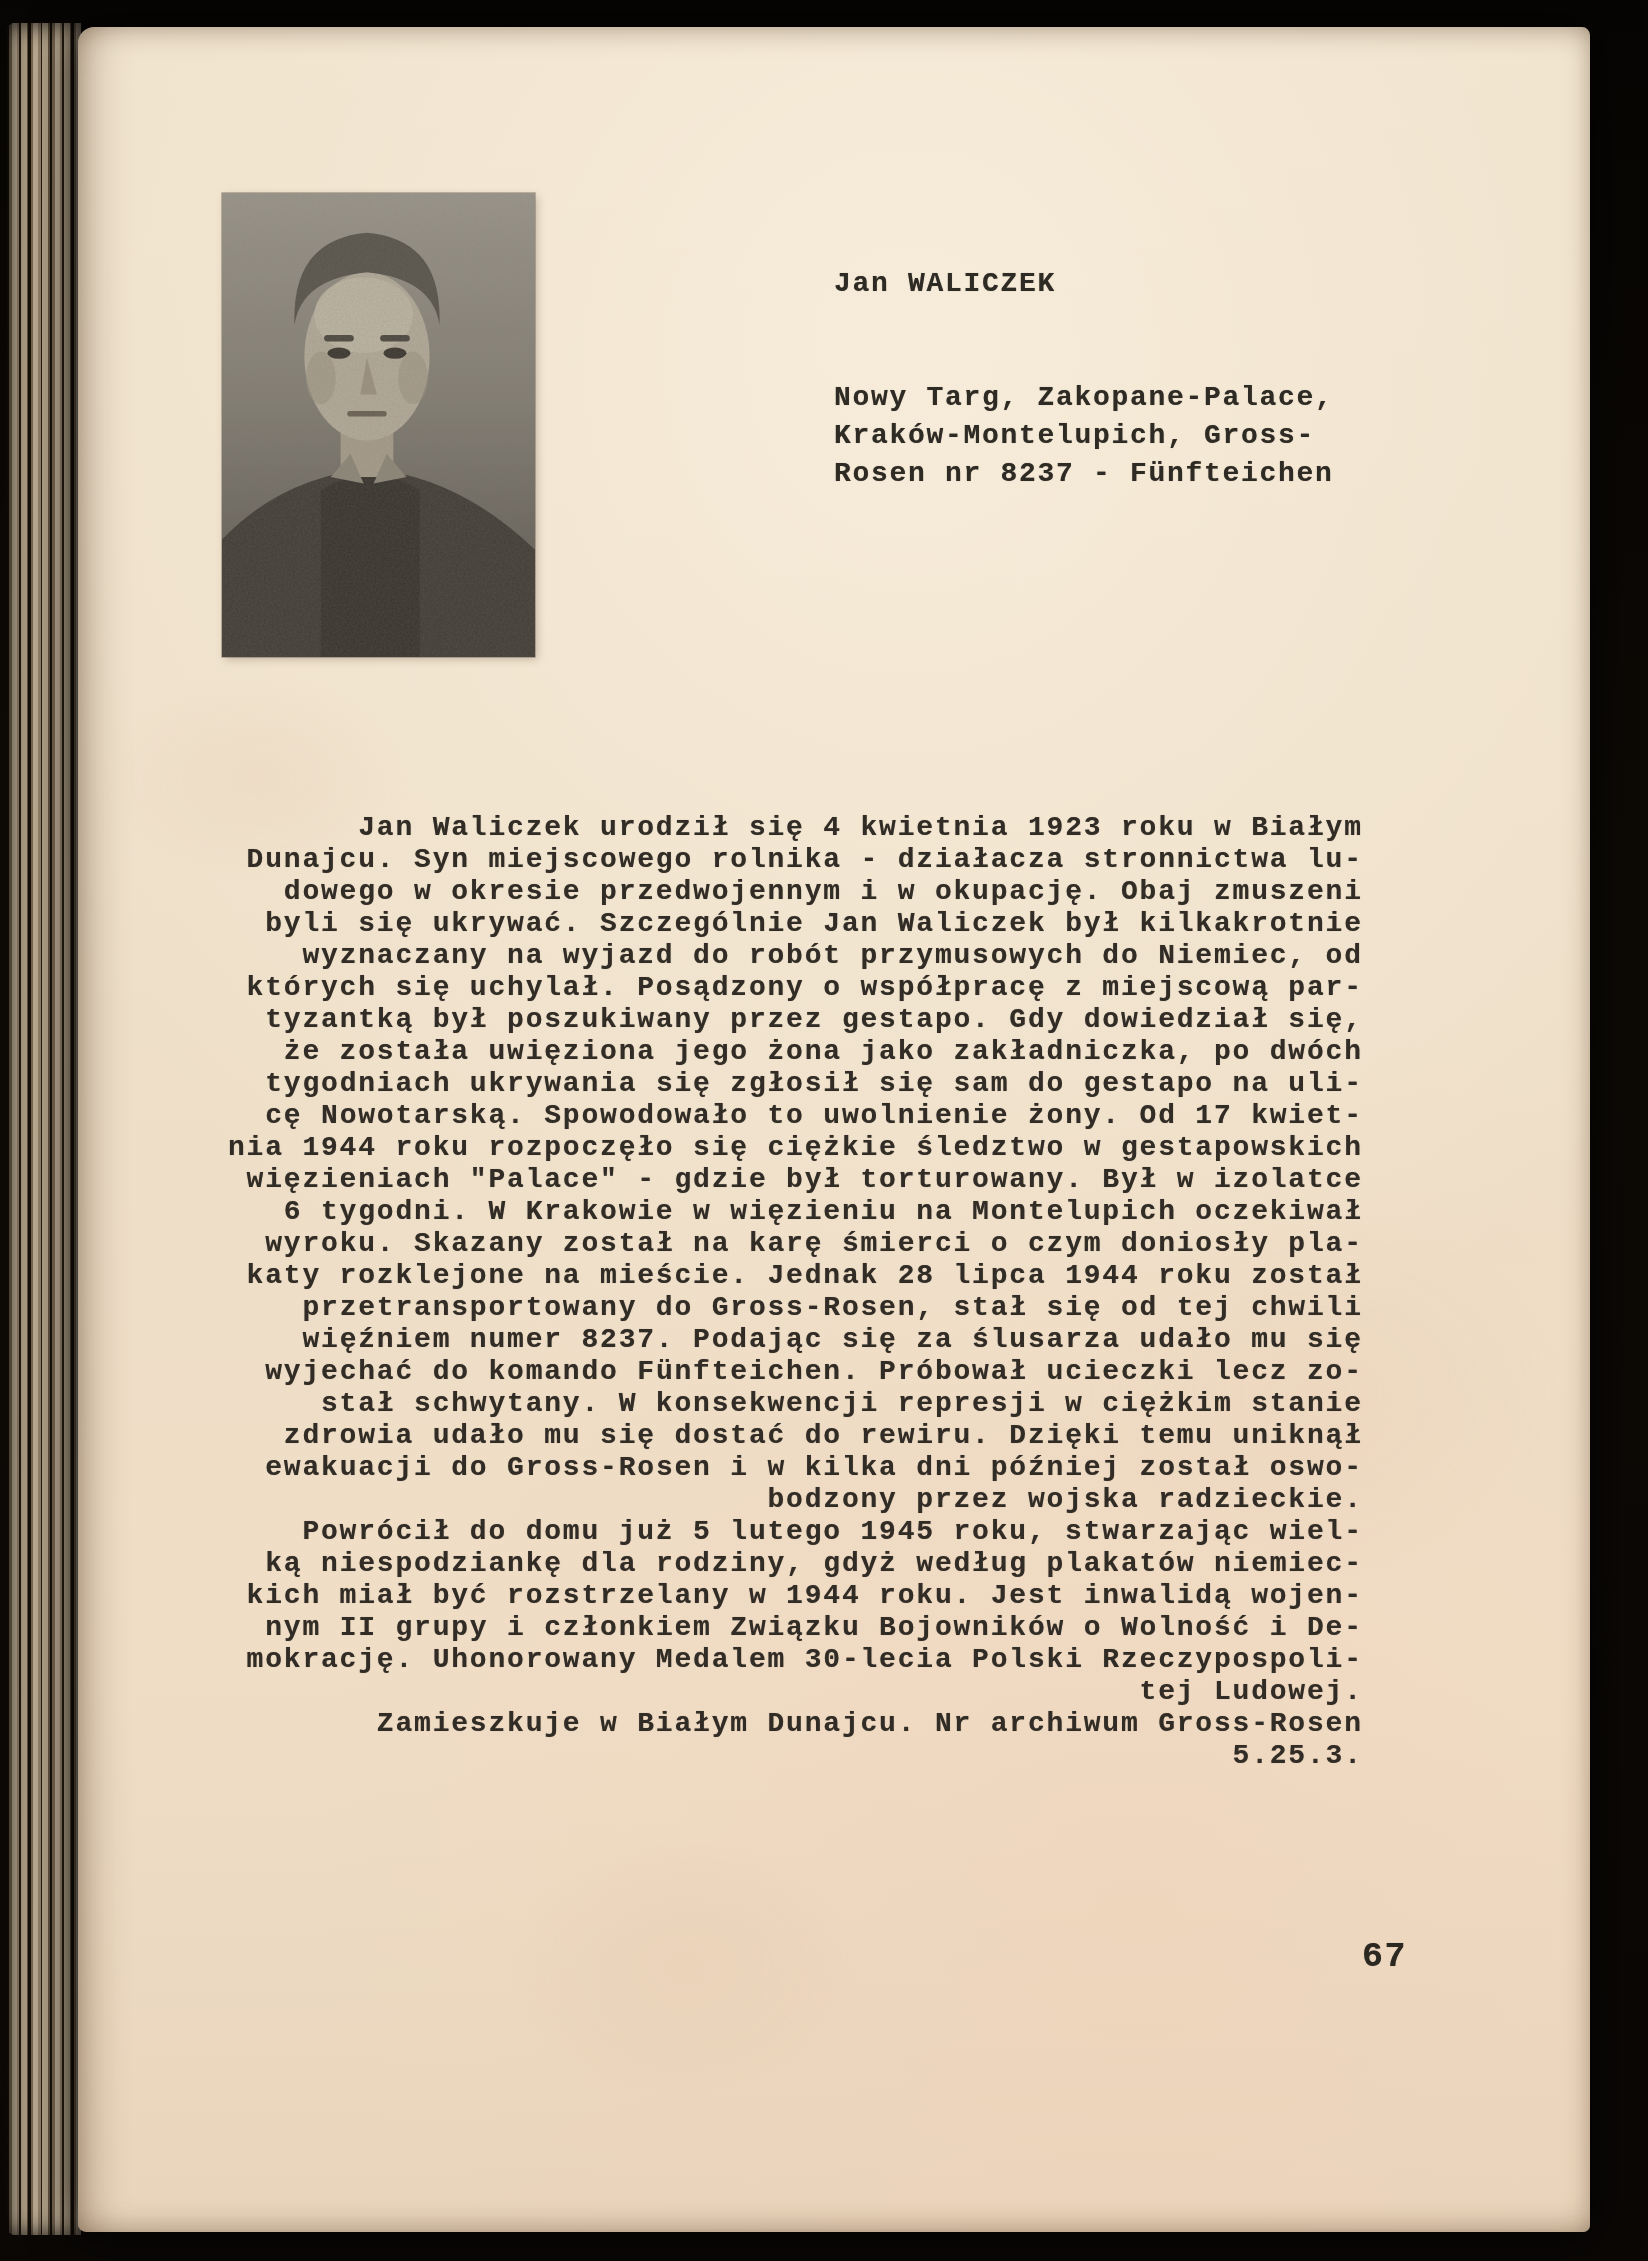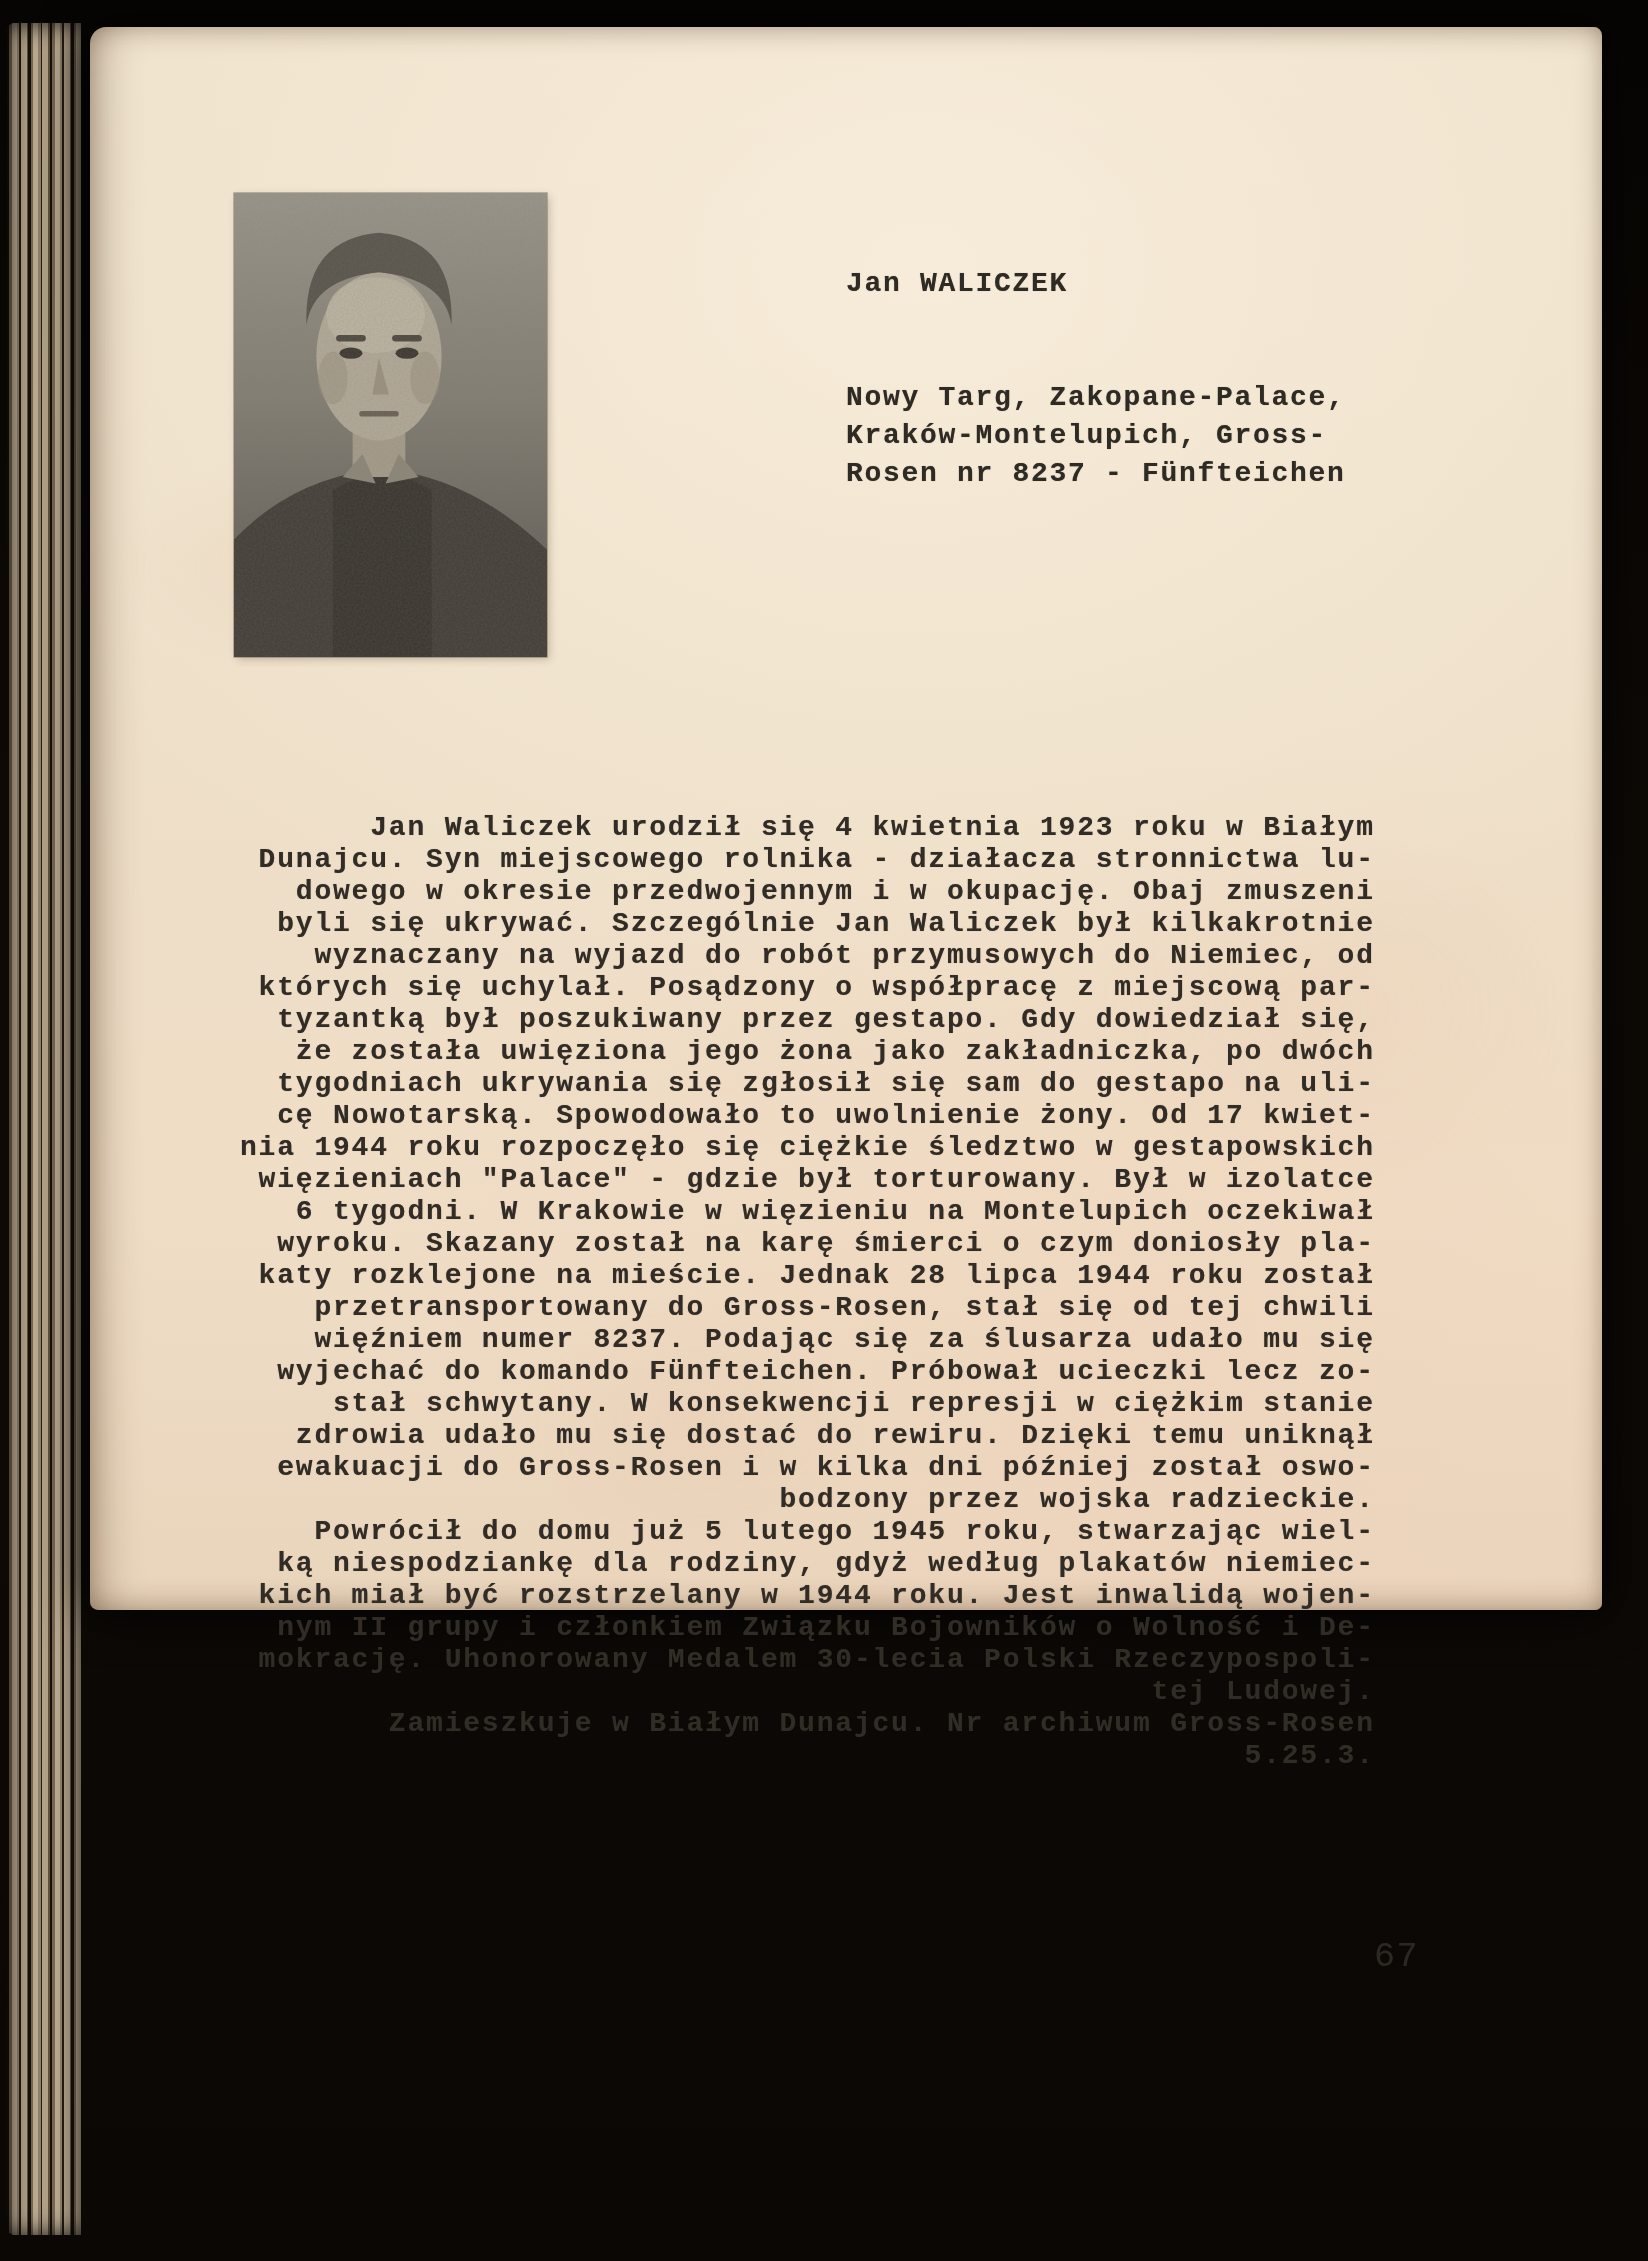--- a/index.html
+++ b/index.html
@@ -15,33 +15,32 @@
     position:absolute;left:6.6px;top:23px;width:74px;height:2212px;
     background:repeating-linear-gradient(90deg,
       #1a130c 0 2.5px,#8a785f 2.5px 5px,#d8c6aa 5px 10px,#a8957a 10px 12.4px,
       #2a2016 12.4px 14px,#cdbb9e 14px 20px,#6e5d48 20px 21.4px);
     border-radius:8.2px 0 0 8.2px;
     box-shadow:0 0 25px rgba(0,0,0,.9) inset;
     opacity:.85;
   }
   
   .page{
-    position:absolute;left:78px;top:27px;width:1512px;height:1583px;
+    position:absolute;left:78px;top:27px;width:1512px;height:2205px;
     background:
       radial-gradient(120% 90% at 55% 15%, rgba(248,238,220,.85) 0%, rgba(240,224,200,.0) 55%),
       radial-gradient(90% 70% at 70% 85%, rgba(240,210,185,.45) 0%, rgba(240,210,185,0) 60%),
       linear-gradient(180deg,#efe2cc 0%,#eedfc8 45%,#f0ddc6 75%,#e9d5bc 100%);
     border-radius:16.5px 8.2px 6.6px 8.2px;
     box-shadow:
       0 0 49px rgba(0,0,0,.85),
       inset 23px 0 45px -18px rgba(70,45,22,.45),
       inset -11.5px 0 33px -16.5px rgba(70,45,22,.30),
       inset 0 -13px 33px -16.5px rgba(70,45,22,.28),
       inset 0 11.5px 29px -15px rgba(70,45,22,.25);
-    margin-left: 12px;
   }
   .texture{
     position:absolute;inset:0;border-radius:inherit;pointer-events:none;z-index:2;
     background:
       radial-gradient(214px 148px at 12% 34%, rgba(214,170,140,.10), transparent 70%),
       radial-gradient(346px 264px at 82% 62%, rgba(222,178,150,.10), transparent 70%),
       radial-gradient(247px 181px at 40% 88%, rgba(205,160,130,.08), transparent 70%);
   }
   .photo{
     position:absolute;left:144px;top:166px;width:313px;height:464px;z-index:3;
@@ -57,21 +56,21 @@
   }
   .body-text{
     position:absolute;left:150px;top:785px;z-index:3;
     color:#312c25;font-weight:700;font-size:28px;line-height:32px;
     letter-spacing:1.8px;white-space:pre;
     text-shadow:0 0 0.8px rgba(49,44,37,.45);
     text-align:right;
   }
   .page-number{
     position:absolute;left:1284px;top:1910px;z-index:3;
-    color:#2b2721;font-weight:400;font-size:35px;letter-spacing:1.6px;
+    color:#2b2721;font-weight:700;font-size:35px;letter-spacing:1.6px;
     text-shadow:0 0 0.8px rgba(43,39,33,.5);
   }
 </style>
 </head>
 <body>
 
 <div class="stage">
 
   <div class="book-edge"></div>
 

